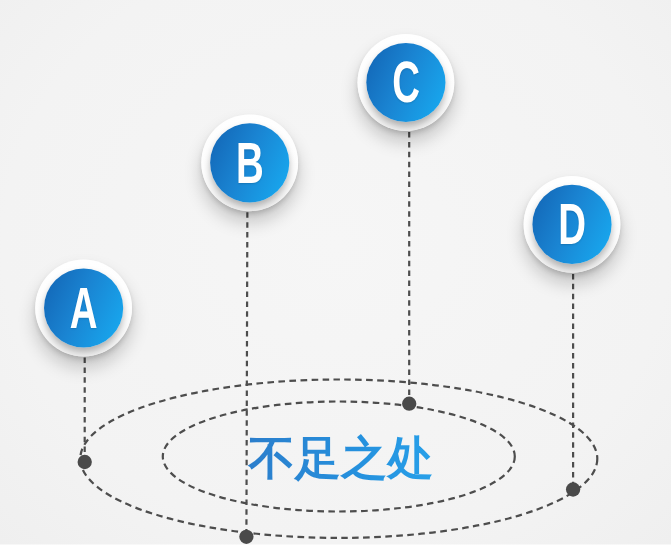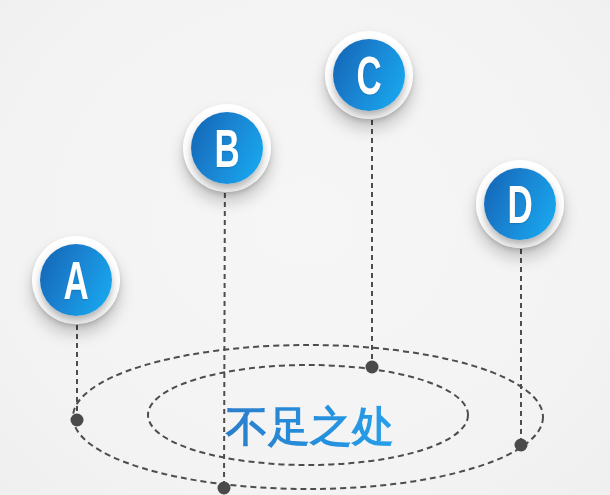--- a/index.html
+++ b/index.html
@@ -51,21 +51,21 @@
   }
 
   .node-a { left: 32px;  top: 236px; }
   .node-b { left: 183px; top: 104px; }
   .node-c { left: 325px; top: 31px;  }
   .node-d { left: 476px; top: 160px; }
 
   .center-title {
     position: absolute;
     left: 188px;
-    top: 400px;
+    top: 390px;
     width: 244px;
     height: 54px;
     z-index: 2;
     display: flex;
     align-items: center;
     justify-content: center;
     font-size: 42px;
     font-weight: bold;
     letter-spacing: 0px;
     color: #2196e3;

